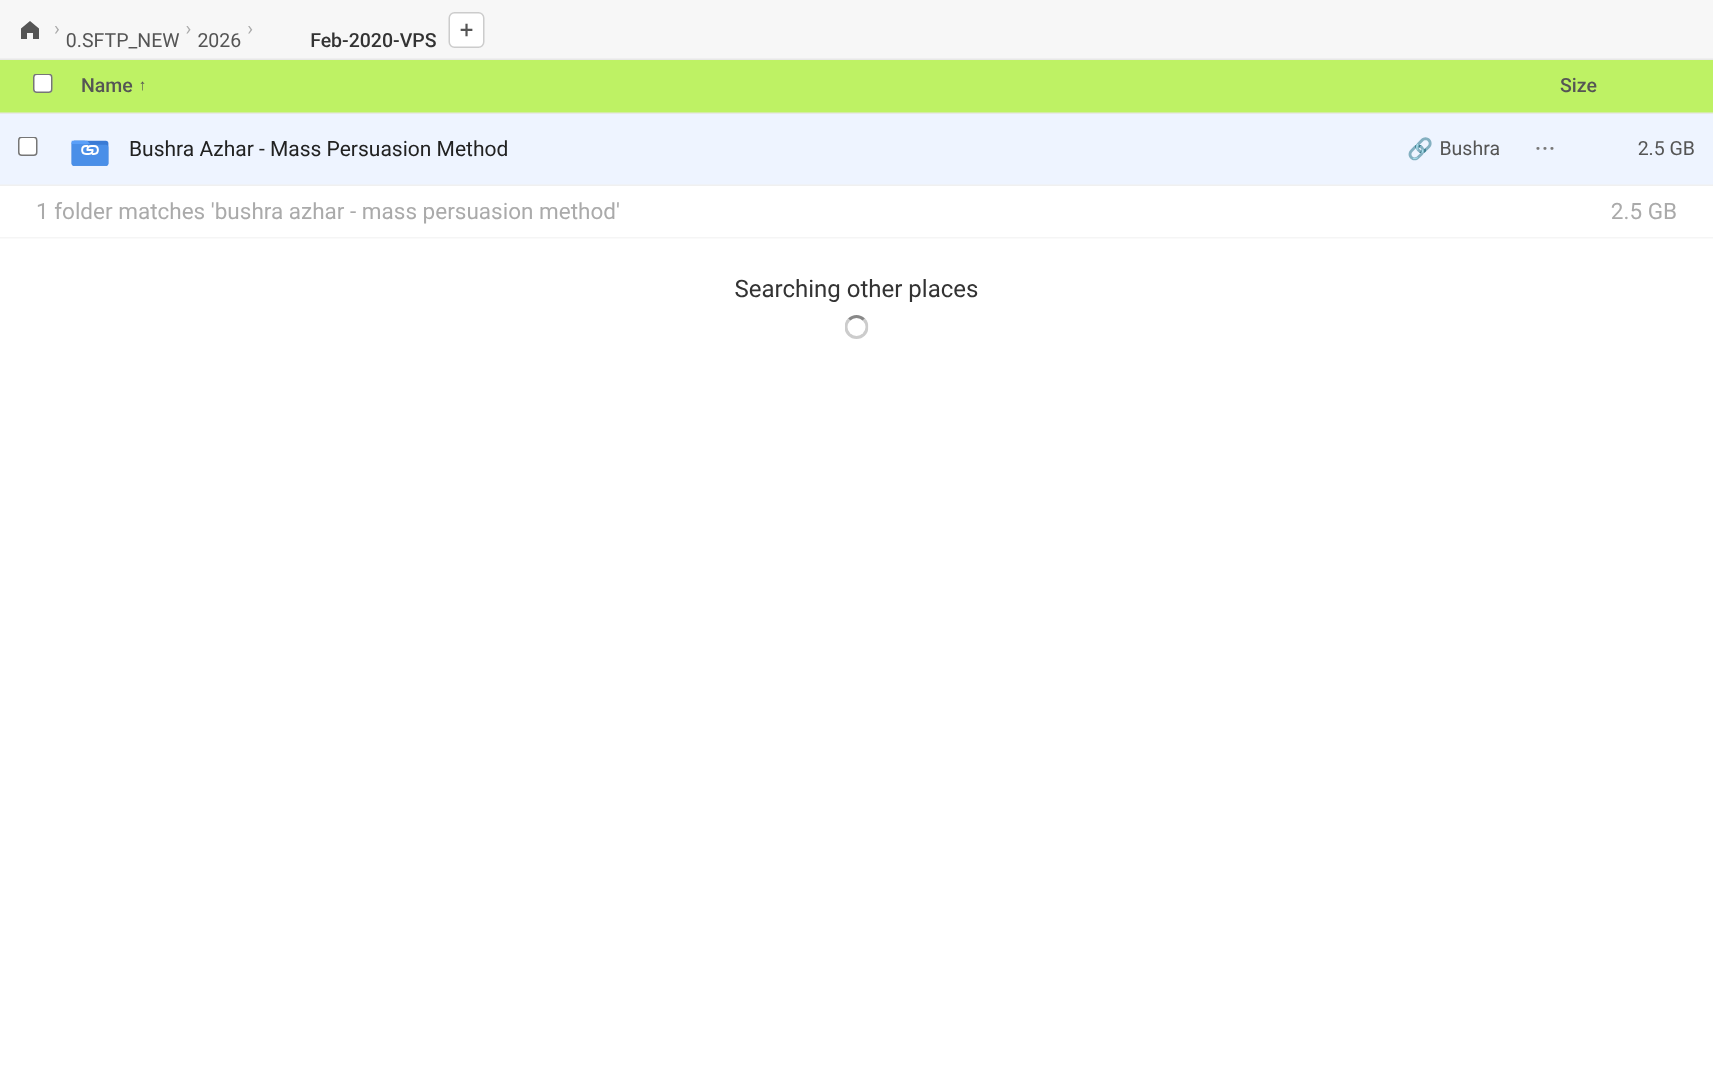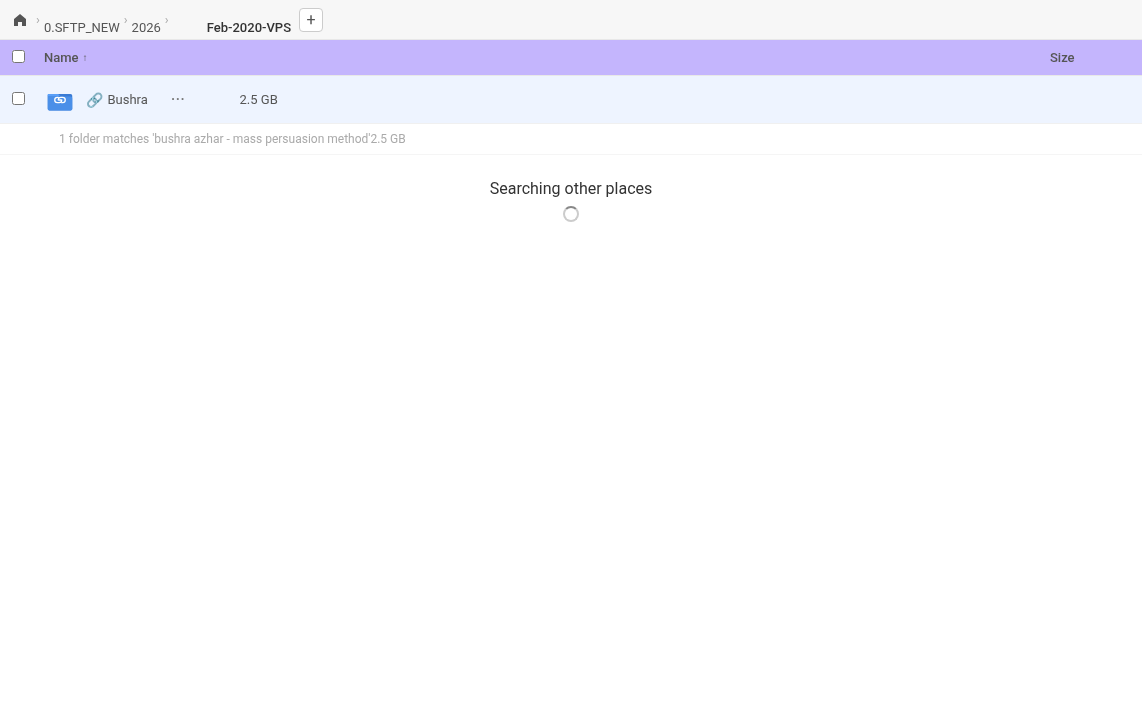--- a/index.html
+++ b/index.html
@@ -68,24 +68,24 @@
       cursor: pointer;
       margin-left: 8px;
       font-size: 16px;
       color: #555;
     }
 
     
     .col-header {
       display: flex;
       align-items: center;
-      padding: 6px 12px;
+      padding: 6px 22px;
       border-bottom: 1px solid #e8e8e8;
       height: 36px;
-      background: #c4b5fd;
+      background: #bef264;
     }
 
     .col-header-check {
       width: 24px;
       margin-right: 8px;
     }
 
     .col-name {
       flex: 1;
       display: flex;
@@ -165,26 +165,26 @@
 
     .file-size {
       width: 70px;
       text-align: right;
       font-size: 13px;
       color: #555;
     }
 
     
     .match-count {
-      padding: 8px 59px;
-      font-size: 12px;
+      padding: 8px 24px;
+      font-size: 15px;
       color: #aaa;
       border-bottom: 1px solid #f5f5f5;
       display: flex;
-      justify-content: flex-start;
+      justify-content: space-between;
     }
 
     
     .searching-section {
       padding: 24px 12px;
       display: flex;
       align-items: center;
       gap: 8px;
       flex-direction: column;
     }
@@ -262,20 +262,21 @@
       <path d="M2 11C2 9.9 2.9 9 4 9h8l3 3H28c1.1 0 2 .9 2 2v12c0 1.1-.9 2-2 2H4c-1.1 0-2-.9-2-2V11z" fill="#4a8fe8"></path>
       <path d="M2 9h12l2 2.5H2V9z" fill="#5a9ff8"></path>
 
       <g transform="translate(16,16)">
         <path d="M-2 0 Q-2 -3 1 -3 L3 -3 Q6 -3 6 0 Q6 3 3 3 L2 3" stroke="white" stroke-width="1.5" fill="none" stroke-linecap="round"></path>
         <path d="M2 0 Q2 3 -1 3 L-3 3 Q-6 3 -6 0 Q-6 -3 -3 -3 L-2 -3" stroke="white" stroke-width="1.5" fill="none" stroke-linecap="round"></path>
         <line x1="-1" y1="0" x2="1" y2="0" stroke="white" stroke-width="1.5" stroke-linecap="round"></line>
       </g>
     </svg>
   </div>
+  <div class="file-name">Bushra Azhar - Mass Persuasion Method</div>
   <div class="shared-badge">
     <span style="font-size:14px;">🔗</span>
     <span>Bushra</span>
   </div>
   <div class="more-btn">···</div>
   <div class="file-size">2.5 GB</div>
 </div>
 
 <div class="match-count">
   <span>1 folder matches 'bushra azhar - mass persuasion method'</span>

